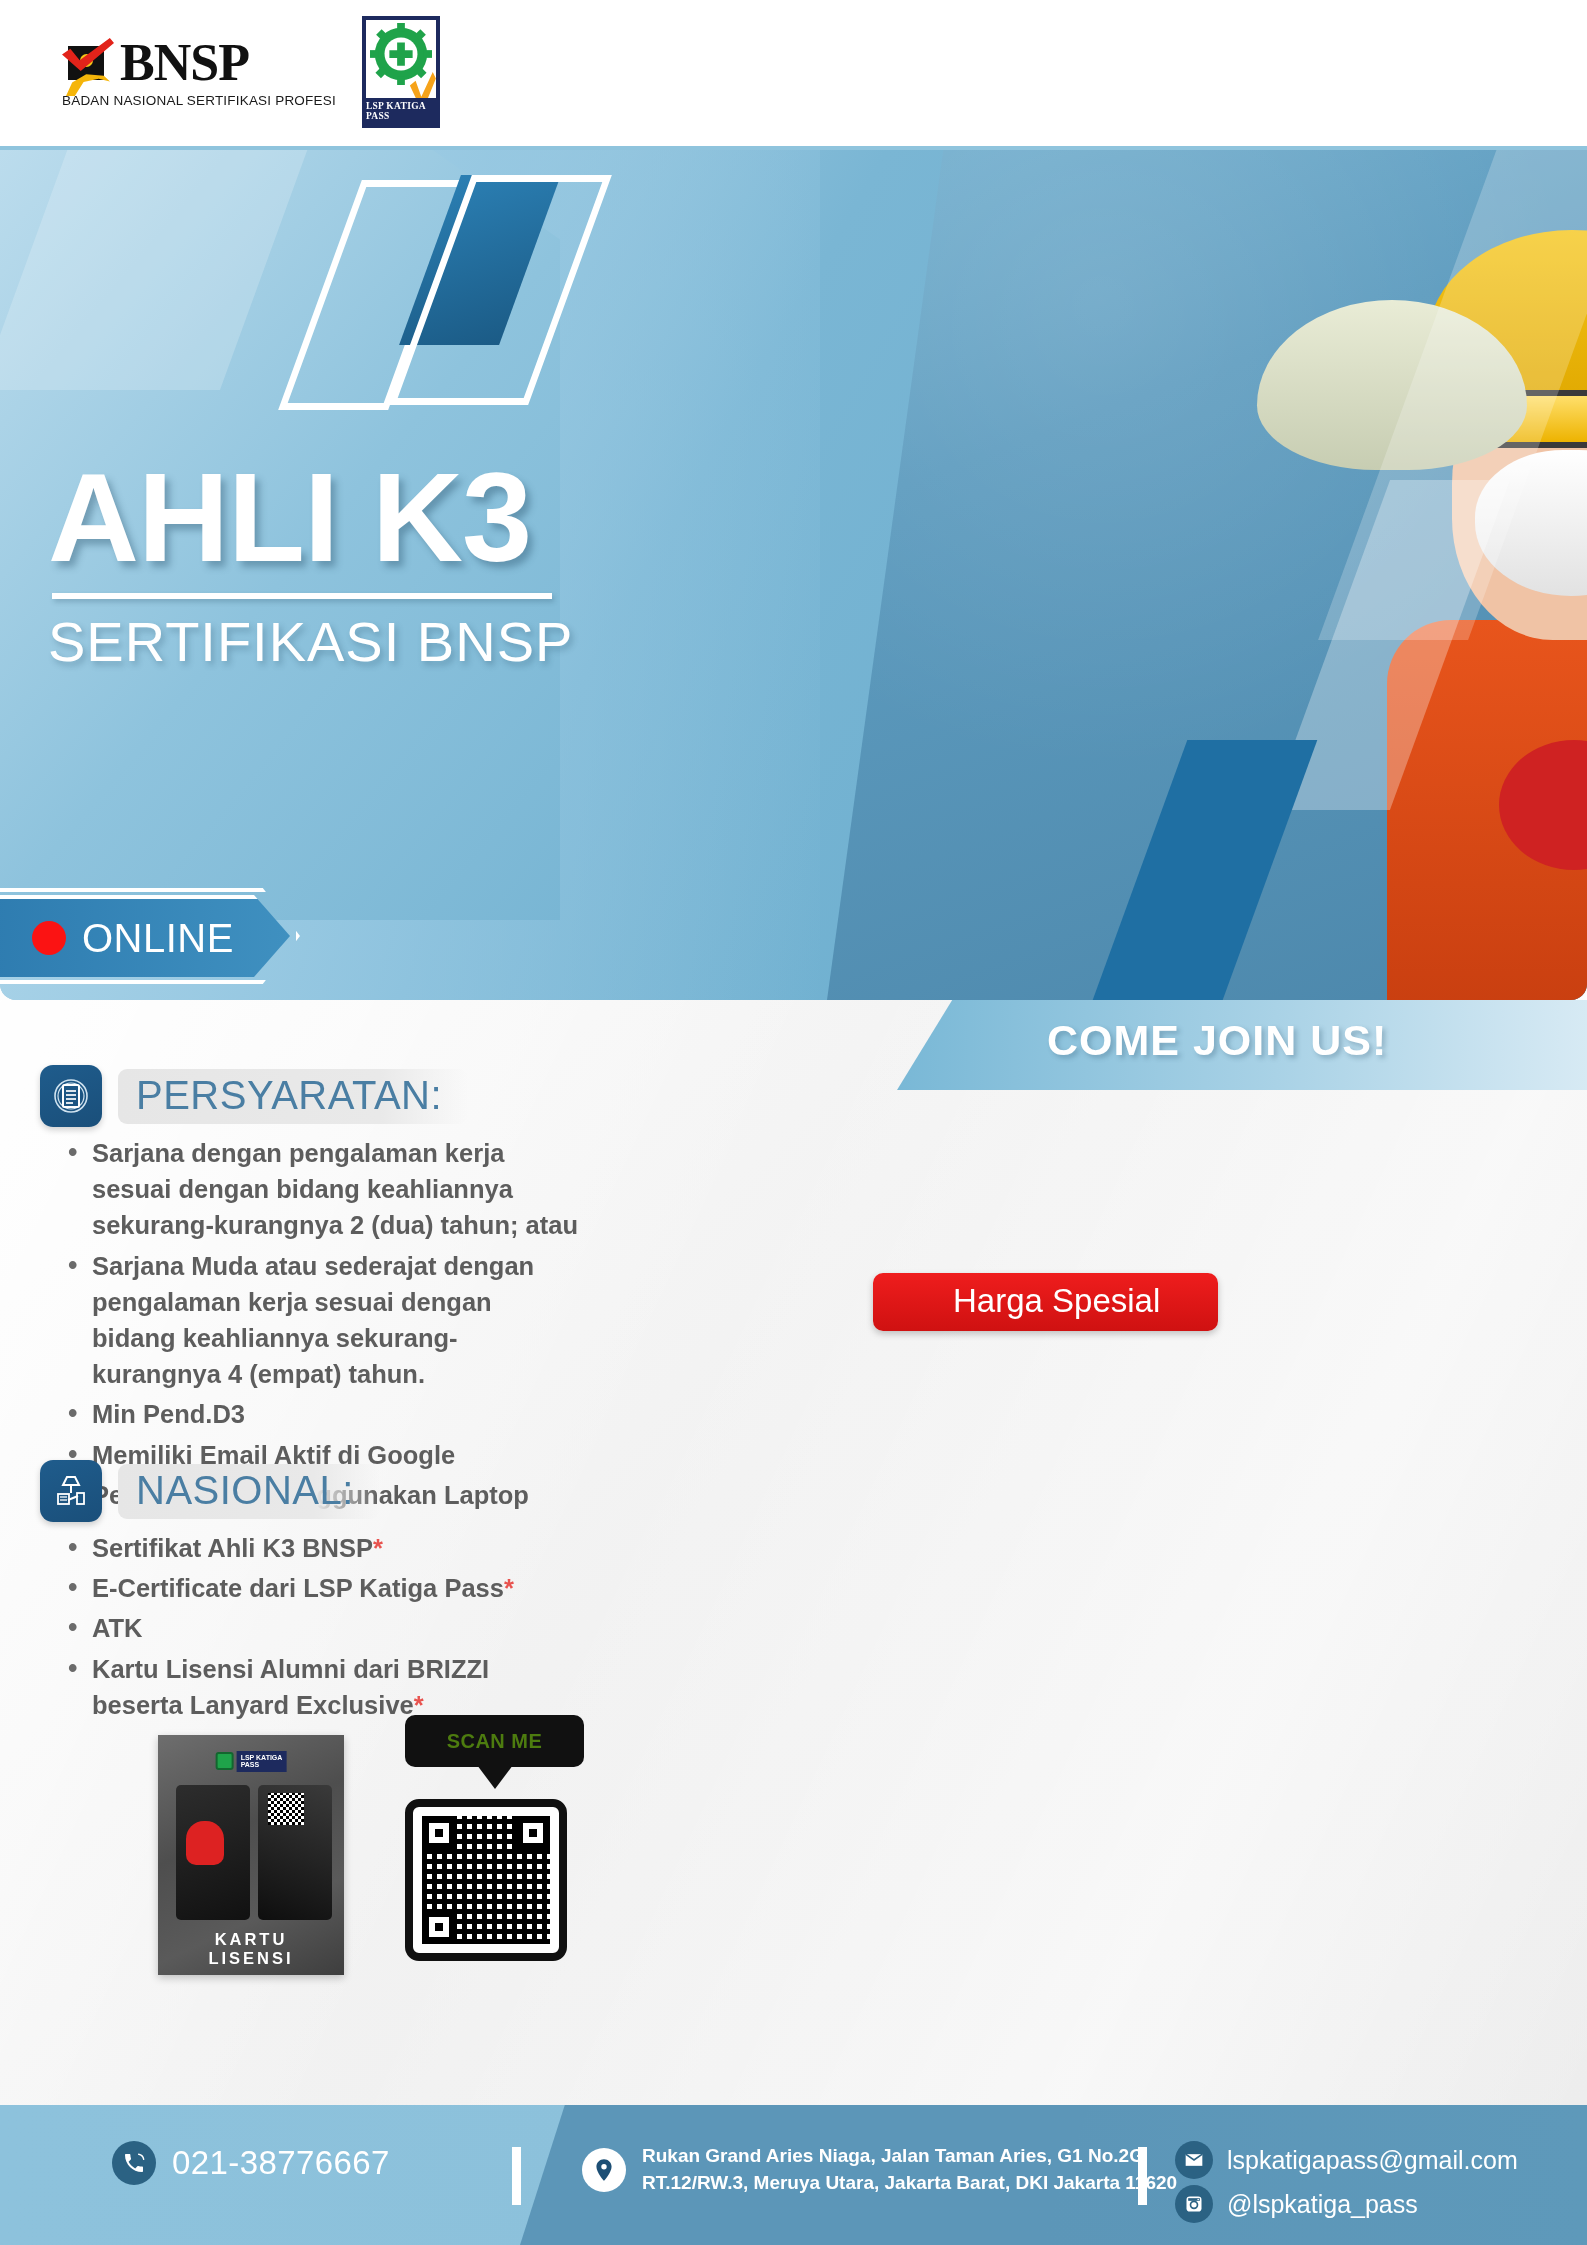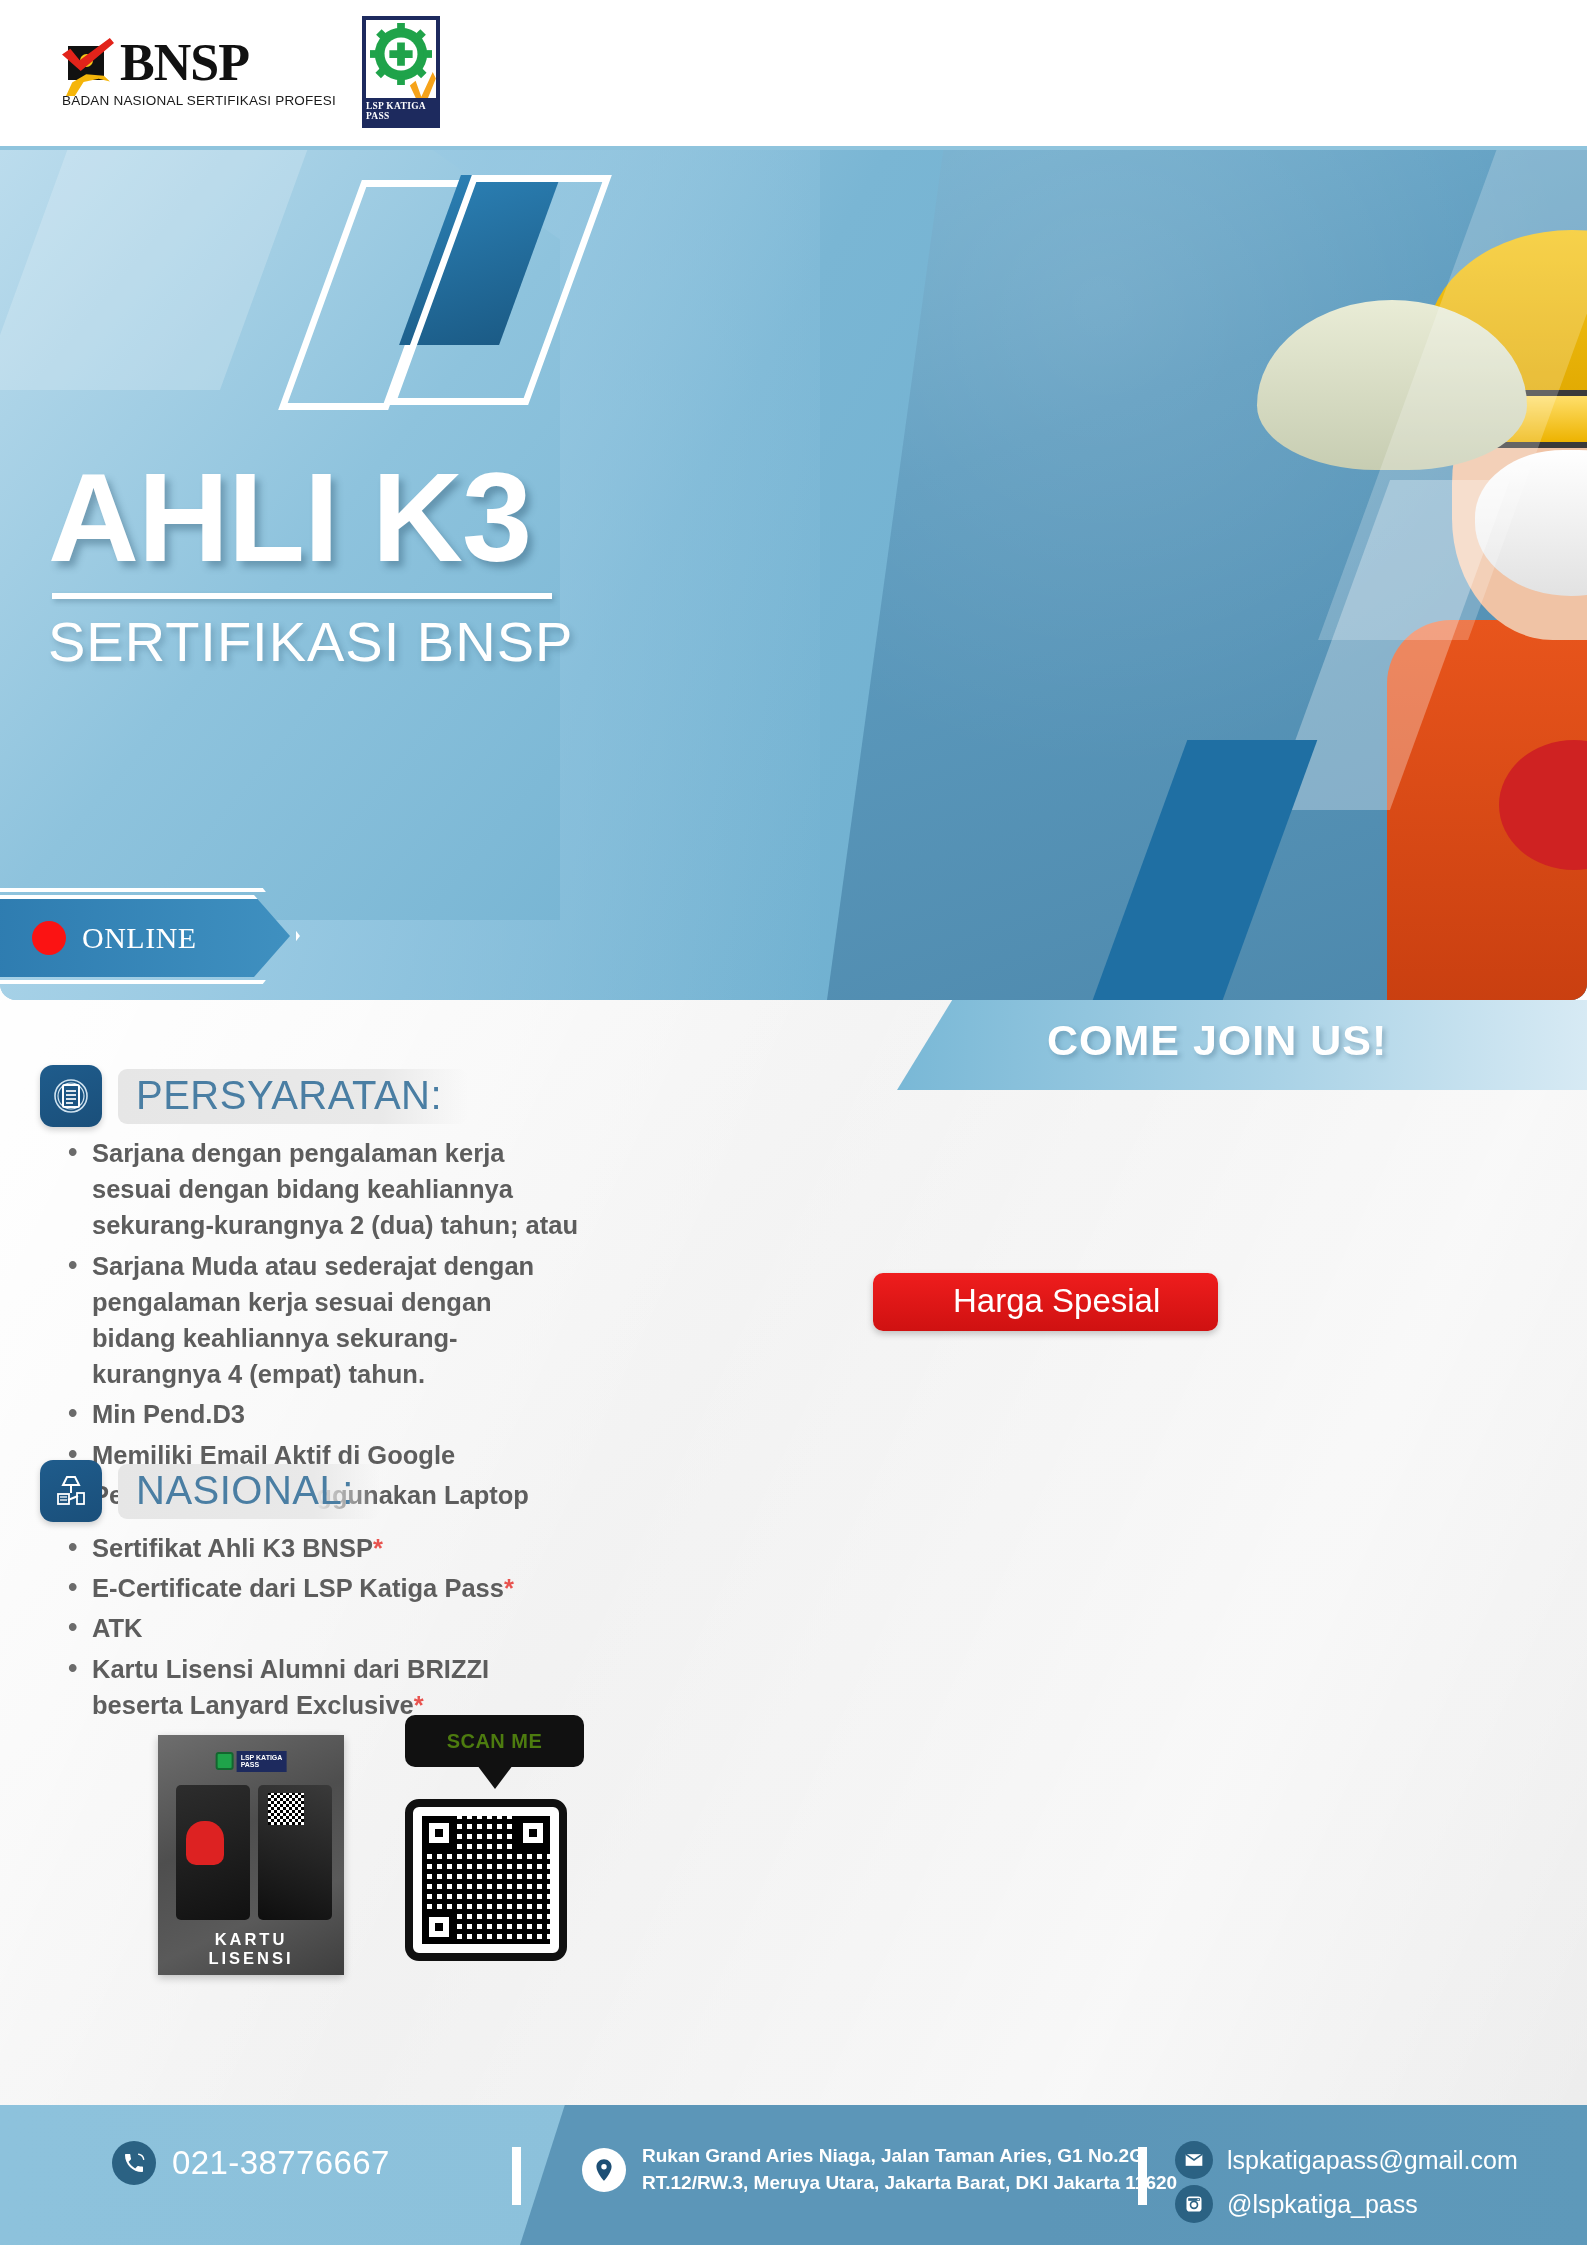--- a/index.html
+++ b/index.html
@@ -103,21 +103,21 @@
     clip-path: polygon(0 0, 88% 0, 100% 50%, 88% 100%, 0 100%);
     display:flex; align-items:center; gap:16px; padding-left:42px;
     border-top:4px solid #fff;
   }
   .online-outline {
     position:absolute; left:-10px; top:888px; width:310px; height:96px; z-index:6;
     border:4px solid #ffffff;
     clip-path: polygon(0 0, 88% 0, 100% 50%, 88% 100%, 0 100%);
   }
   .online-dot { width:34px; height:34px; border-radius:50%; background:#fb1313; }
-  .online-text { color:#fff; font-size:30px; font-weight:400; letter-spacing:.5px;font-family:Liberation Serif, serif; }
+  .online-text { color:#fff; font-size:40px; font-weight:400; letter-spacing:.5px; }
 
   
   .joinus-wrap { position:absolute; right:0; top:1000px; width:690px; height:90px; z-index:5; }
   .joinus-bg {
     position:absolute; inset:0;
     background: linear-gradient(90deg,#79b8d6 0%, #a9d2e6 55%, #d7eaf4 100%);
     clip-path: polygon(8% 0, 100% 0, 100% 100%, 0 100%);
   }
   .joinus-text {
     position:absolute; left:150px; top:16px;

